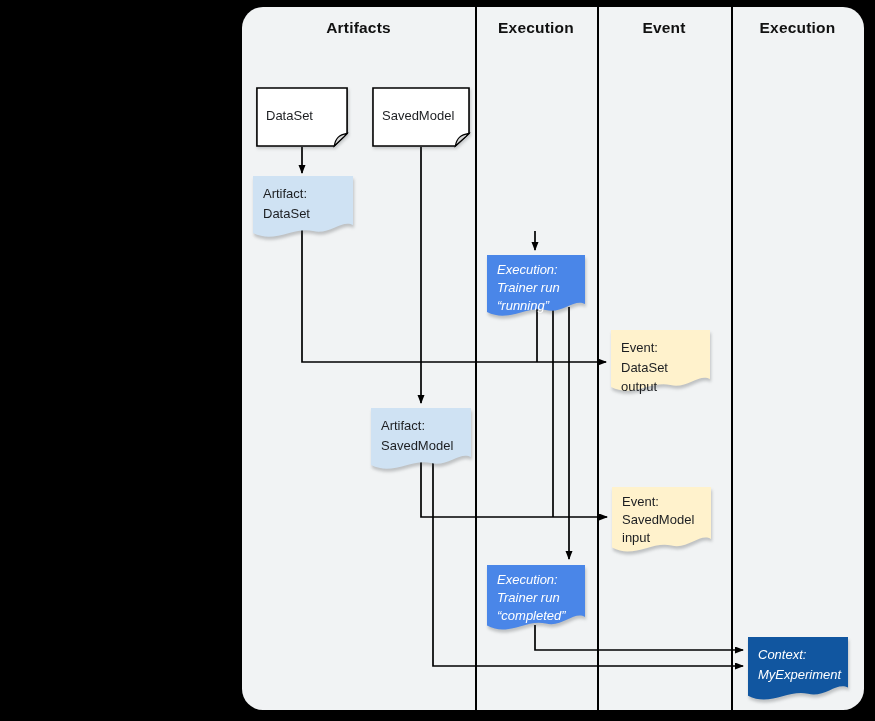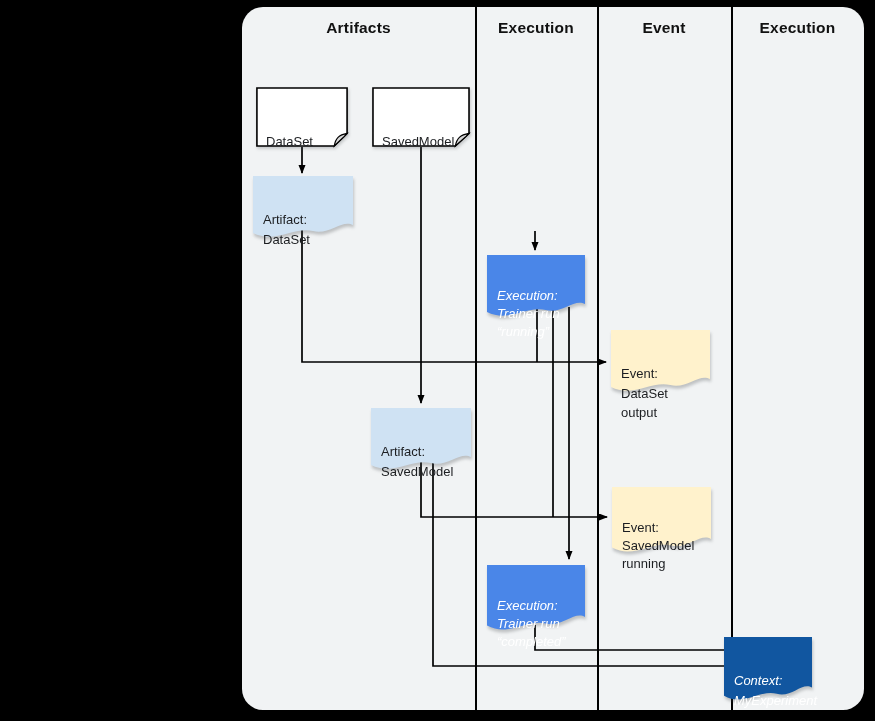--- a/index.html
+++ b/index.html
@@ -11,21 +11,21 @@
   .col-header{position:absolute;top:12px;font-size:15.5px;font-weight:700;
               color:#111;text-align:center;letter-spacing:.2px;}
   .arrow-layer{position:absolute;left:0;top:0;width:622px;height:703px;pointer-events:none;}
   .arrow-layer path{fill:none;stroke:var(--line-color,#000);stroke-width:1.7px;}
   .node{position:absolute;}
   .node svg{position:absolute;left:0;top:0;width:100%;height:100%;overflow:visible;}
   .doc-node svg{filter:drop-shadow(1px 2px 1.5px rgba(60,64,67,.25));}
   .wave-node svg{filter:drop-shadow(1px 3px 1.5px rgba(60,64,67,.28));}
   .doc-body{fill:var(--type-node-fill,#fff);stroke:var(--line-color,#000);stroke-width:1.6;vector-effect:non-scaling-stroke;}
   .doc-fold{fill:#d8d8d8;stroke:var(--line-color,#000);stroke-width:1.2;vector-effect:non-scaling-stroke;}
-  .label{position:relative;z-index:2;font-size:13px;color:#1c1e21;padding:8px 6px 0 10px;line-height:19.5px;margin-top:26px;}
+  .label{position:relative;z-index:2;font-size:13px;color:#1c1e21;padding:8px 6px 0 10px;line-height:19.5px;}
   .doc-node .label{padding-top:19px;}
   .three-line .label{padding-top:6px;line-height:18px;}
   .fill-artifact path{fill:var(--artifact-fill,#CFE2F3);}
   .fill-execution path{fill:var(--execution-fill,#4A86E8);}
   .fill-event path{fill:var(--event-fill,#FFF2CC);}
   .fill-context path{fill:var(--context-fill,#1156A0);}
   .light-text .label{color:#fff;font-style:italic;}
 </style>
 </head>
 <body>
@@ -129,25 +129,25 @@
       </div>
     </div>
 
     <div class="node wave-node fill-event three-line" style="left:370px;top:480px;width:99px;height:68px">
       <svg viewBox="0 0 100 64" preserveAspectRatio="none">
         <path d="M0,0 H100 V49 C89,43 77,59 60,55 C40,50.5 22,68 0,57 Z"></path>
       </svg>
       <div class="label">
         <div>Event:</div>
         <div>SavedModel</div>
-        <div>running</div>
+        <div>input</div>
       </div>
     </div>
 
-    <div class="node wave-node fill-context light-text" style="left:482px;top:630px;width:88px;height:66px">
+    <div class="node wave-node fill-context light-text" style="left:506px;top:630px;width:100px;height:66px">
       <svg viewBox="0 0 100 64" preserveAspectRatio="none">
         <path d="M0,0 H100 V49 C89,43 77,59 60,55 C40,50.5 22,68 0,57 Z"></path>
       </svg>
       <div class="label">
         <div>Context:</div>
         <div>MyExperiment</div>
       </div>
     </div>
 
   </div>

